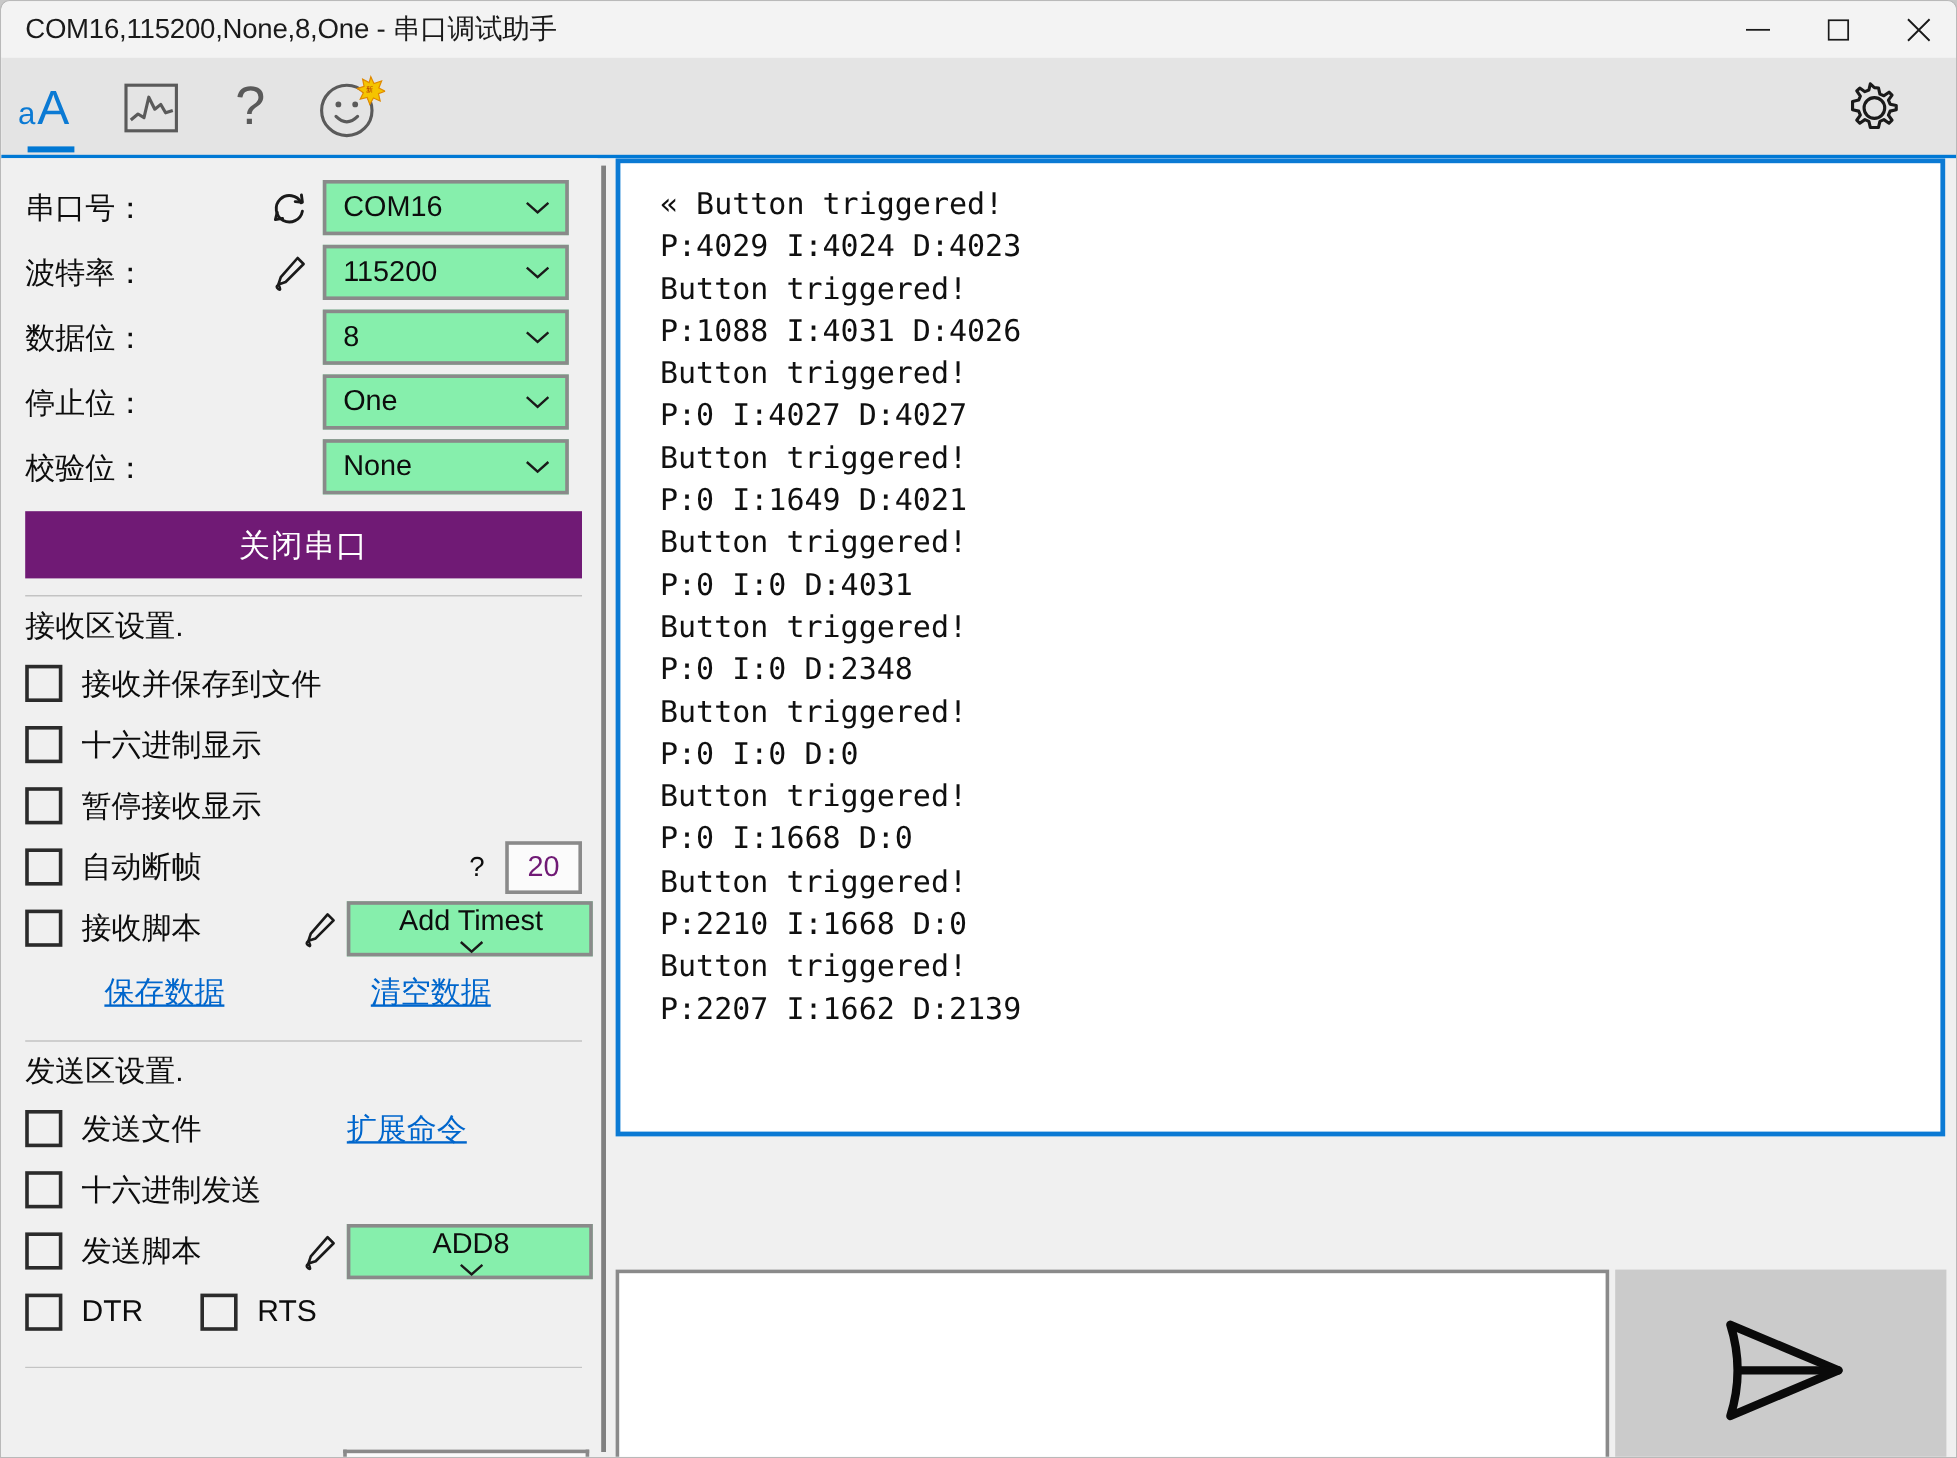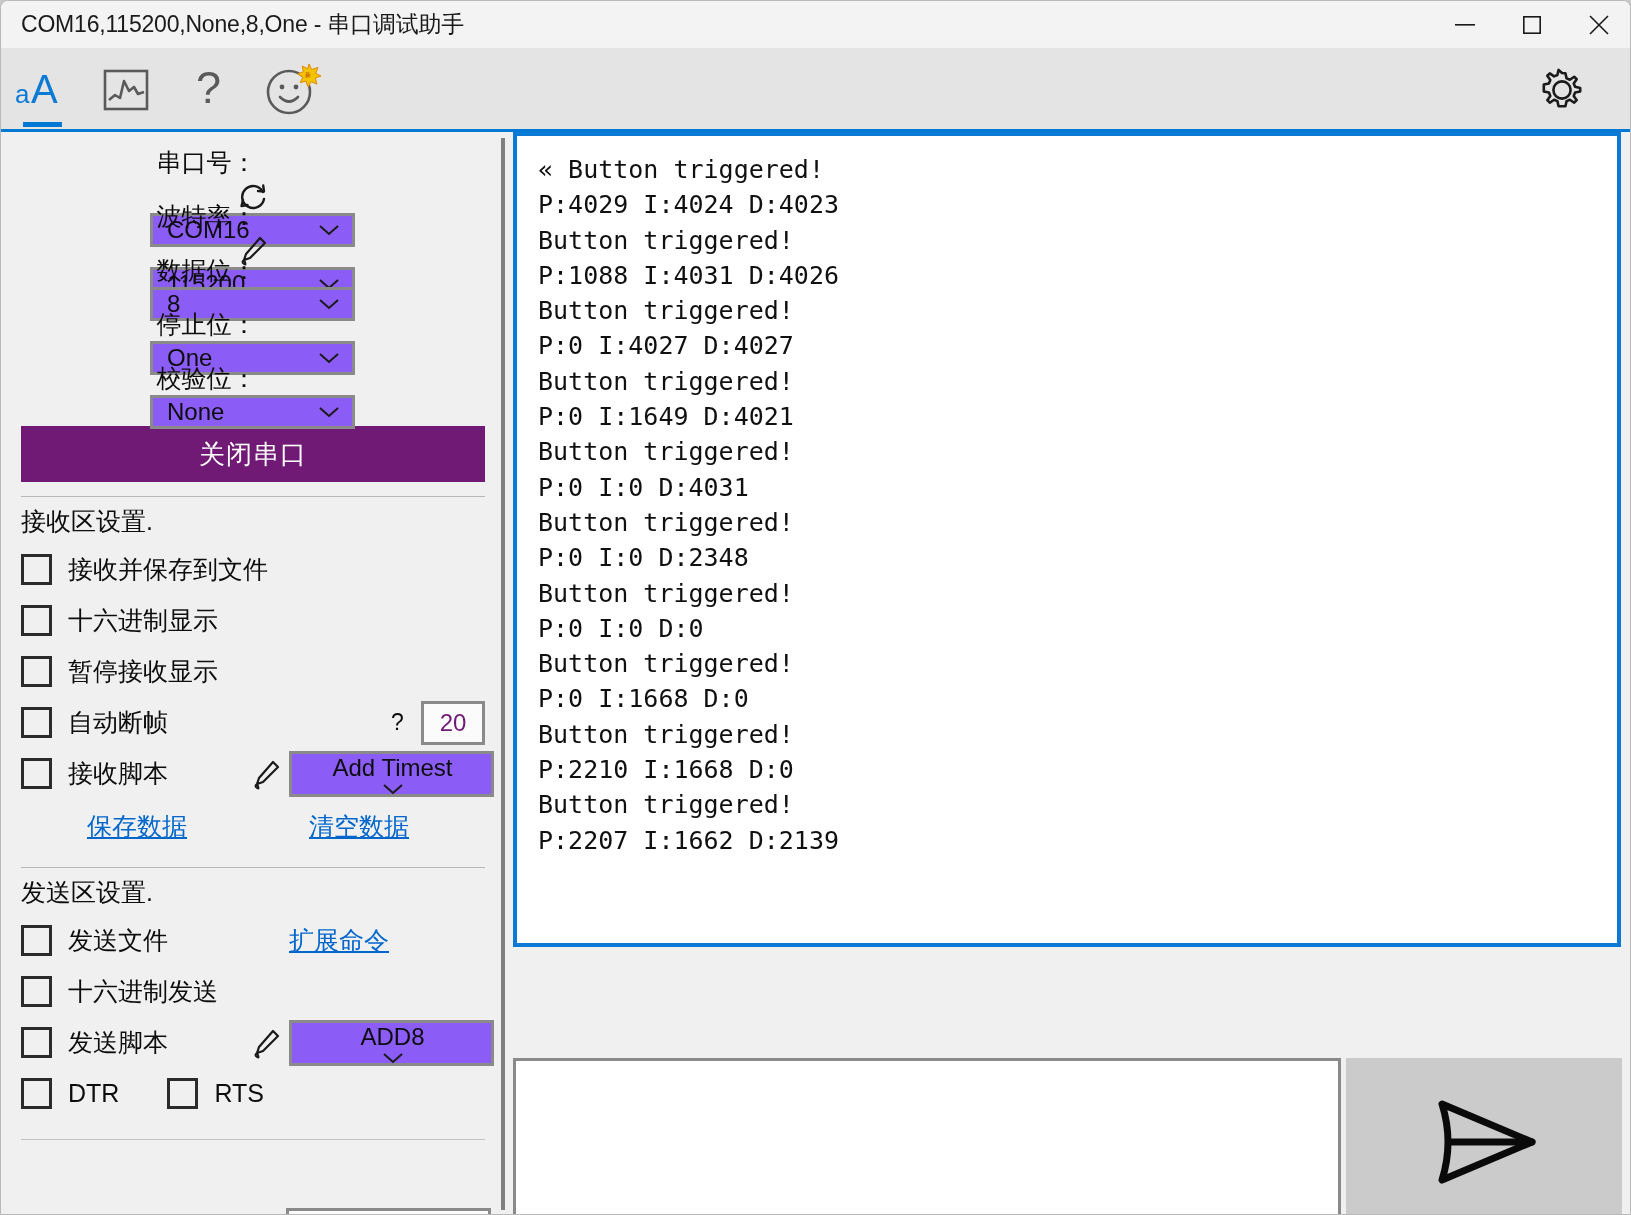--- a/index.html
+++ b/index.html
@@ -79,32 +79,32 @@
     background: #f0f0f0;
     padding: 14px 14px 0 20px;
   }
   .v-split {
     position: absolute; left: 500px; top: 6px;
     width: 4px; height: 1072px;
     background: #808080;
   }
 
   
-  .cfg-row { display: flex; align-items: center; height: 54px; flex-direction: column; }
+  .cfg-row { display: flex; align-items: center; height: 54px; }
   .cfg-label {
     font-size: 25px; color: #0d0d0d; width: 192px;
     white-space: nowrap;
   }
   .cfg-icon {
     width: 56px; display: flex; align-items: center; justify-content: center;
     color: #1a1a1a;
   }
   .combo {
     width: 205px; height: 46px;
-    background: #8b5cf6; border: 3px solid #8a8a8a;
+    background: #86efac; border: 3px solid #8a8a8a;
     display: flex; align-items: center; justify-content: space-between;
     padding: 0 12px 0 14px;
     font-size: 24px; color: #0d0d0d;
   }
   .chev { color: #1a1a1a; display: flex; }
 
   .green-btn {
     margin-top: 10px; width: 464px; height: 56px;
     background: #701a75; color: #ffffff;
     display: flex; align-items: center; justify-content: center;
@@ -168,21 +168,21 @@
   }
 
   
   .recv {
     position: absolute; left: 512px; top: 0;
     width: 1108px; height: 815px;
     background: #ffffff;
     border: 4px solid #0b7ad4;
   }
   .recv-text {
-    padding: 16px 0 0 21px;
+    padding: 16px 0 0 33px;
     font-family: "DejaVu Sans Mono", monospace;
     font-size: 25px;
     line-height: 35.3px;
     color: #101010;
     white-space: pre;
   }
 
   
   .send-box {
     position: absolute; left: 512px; top: 926px;

